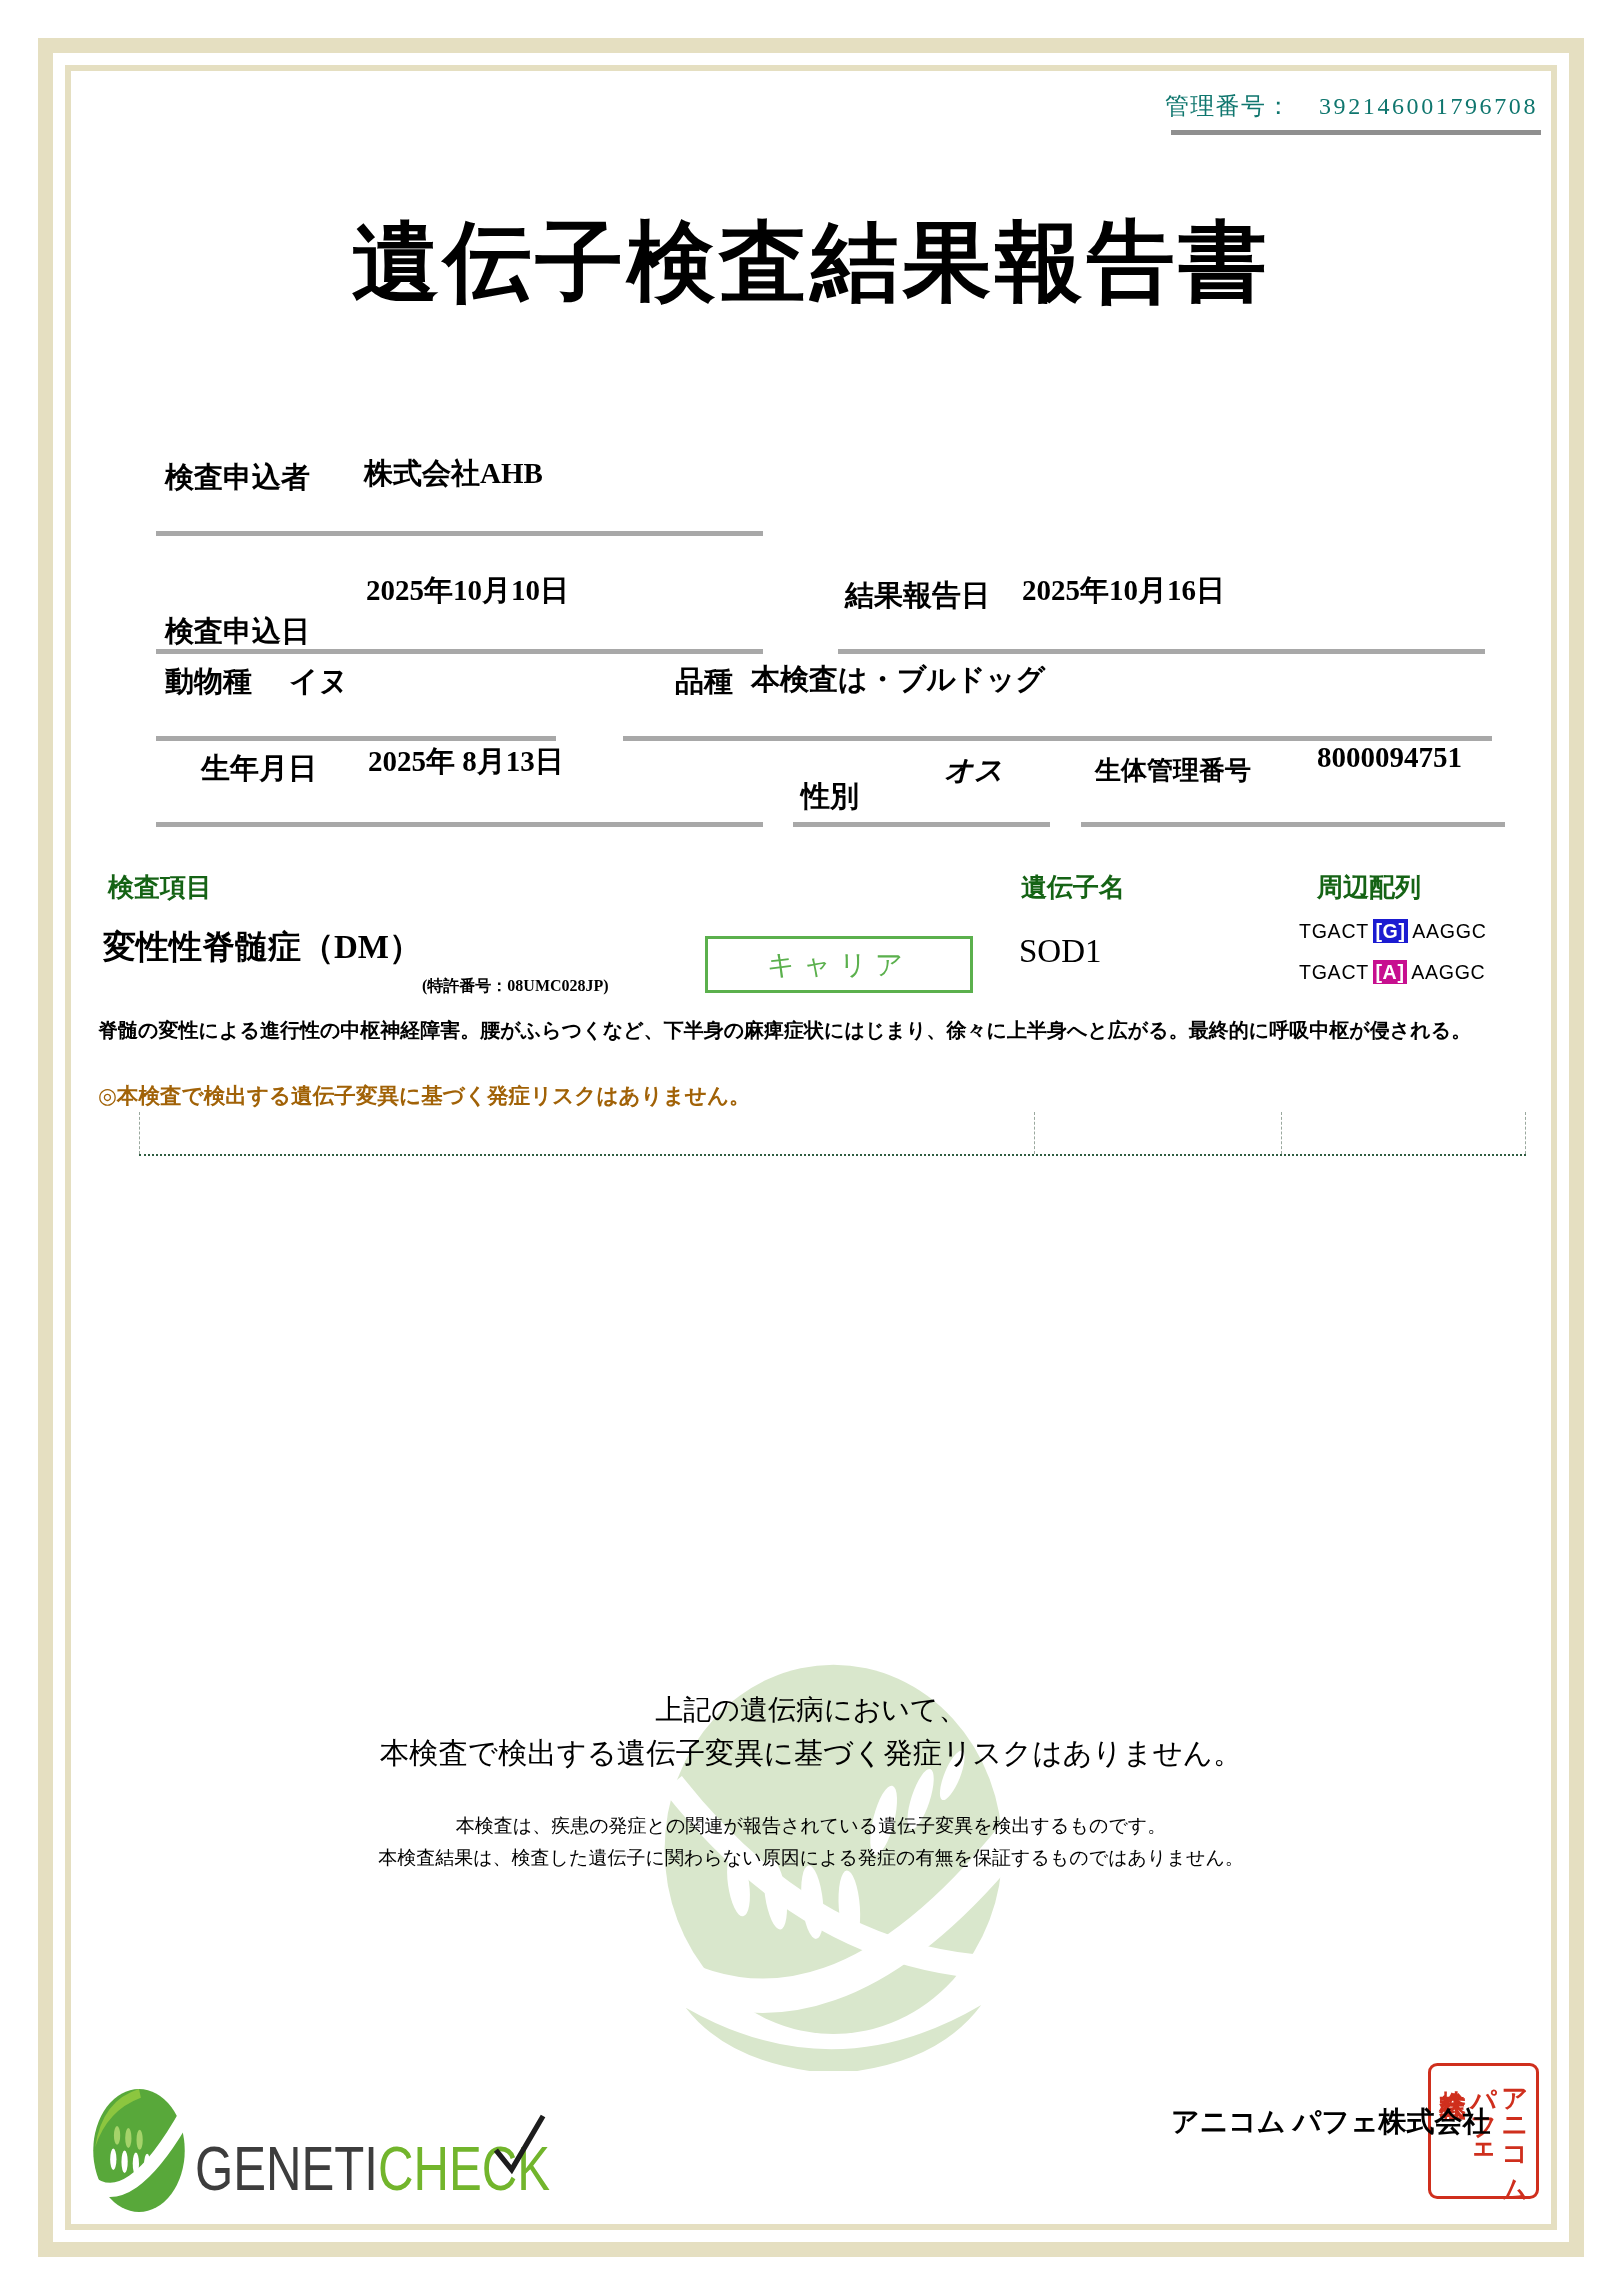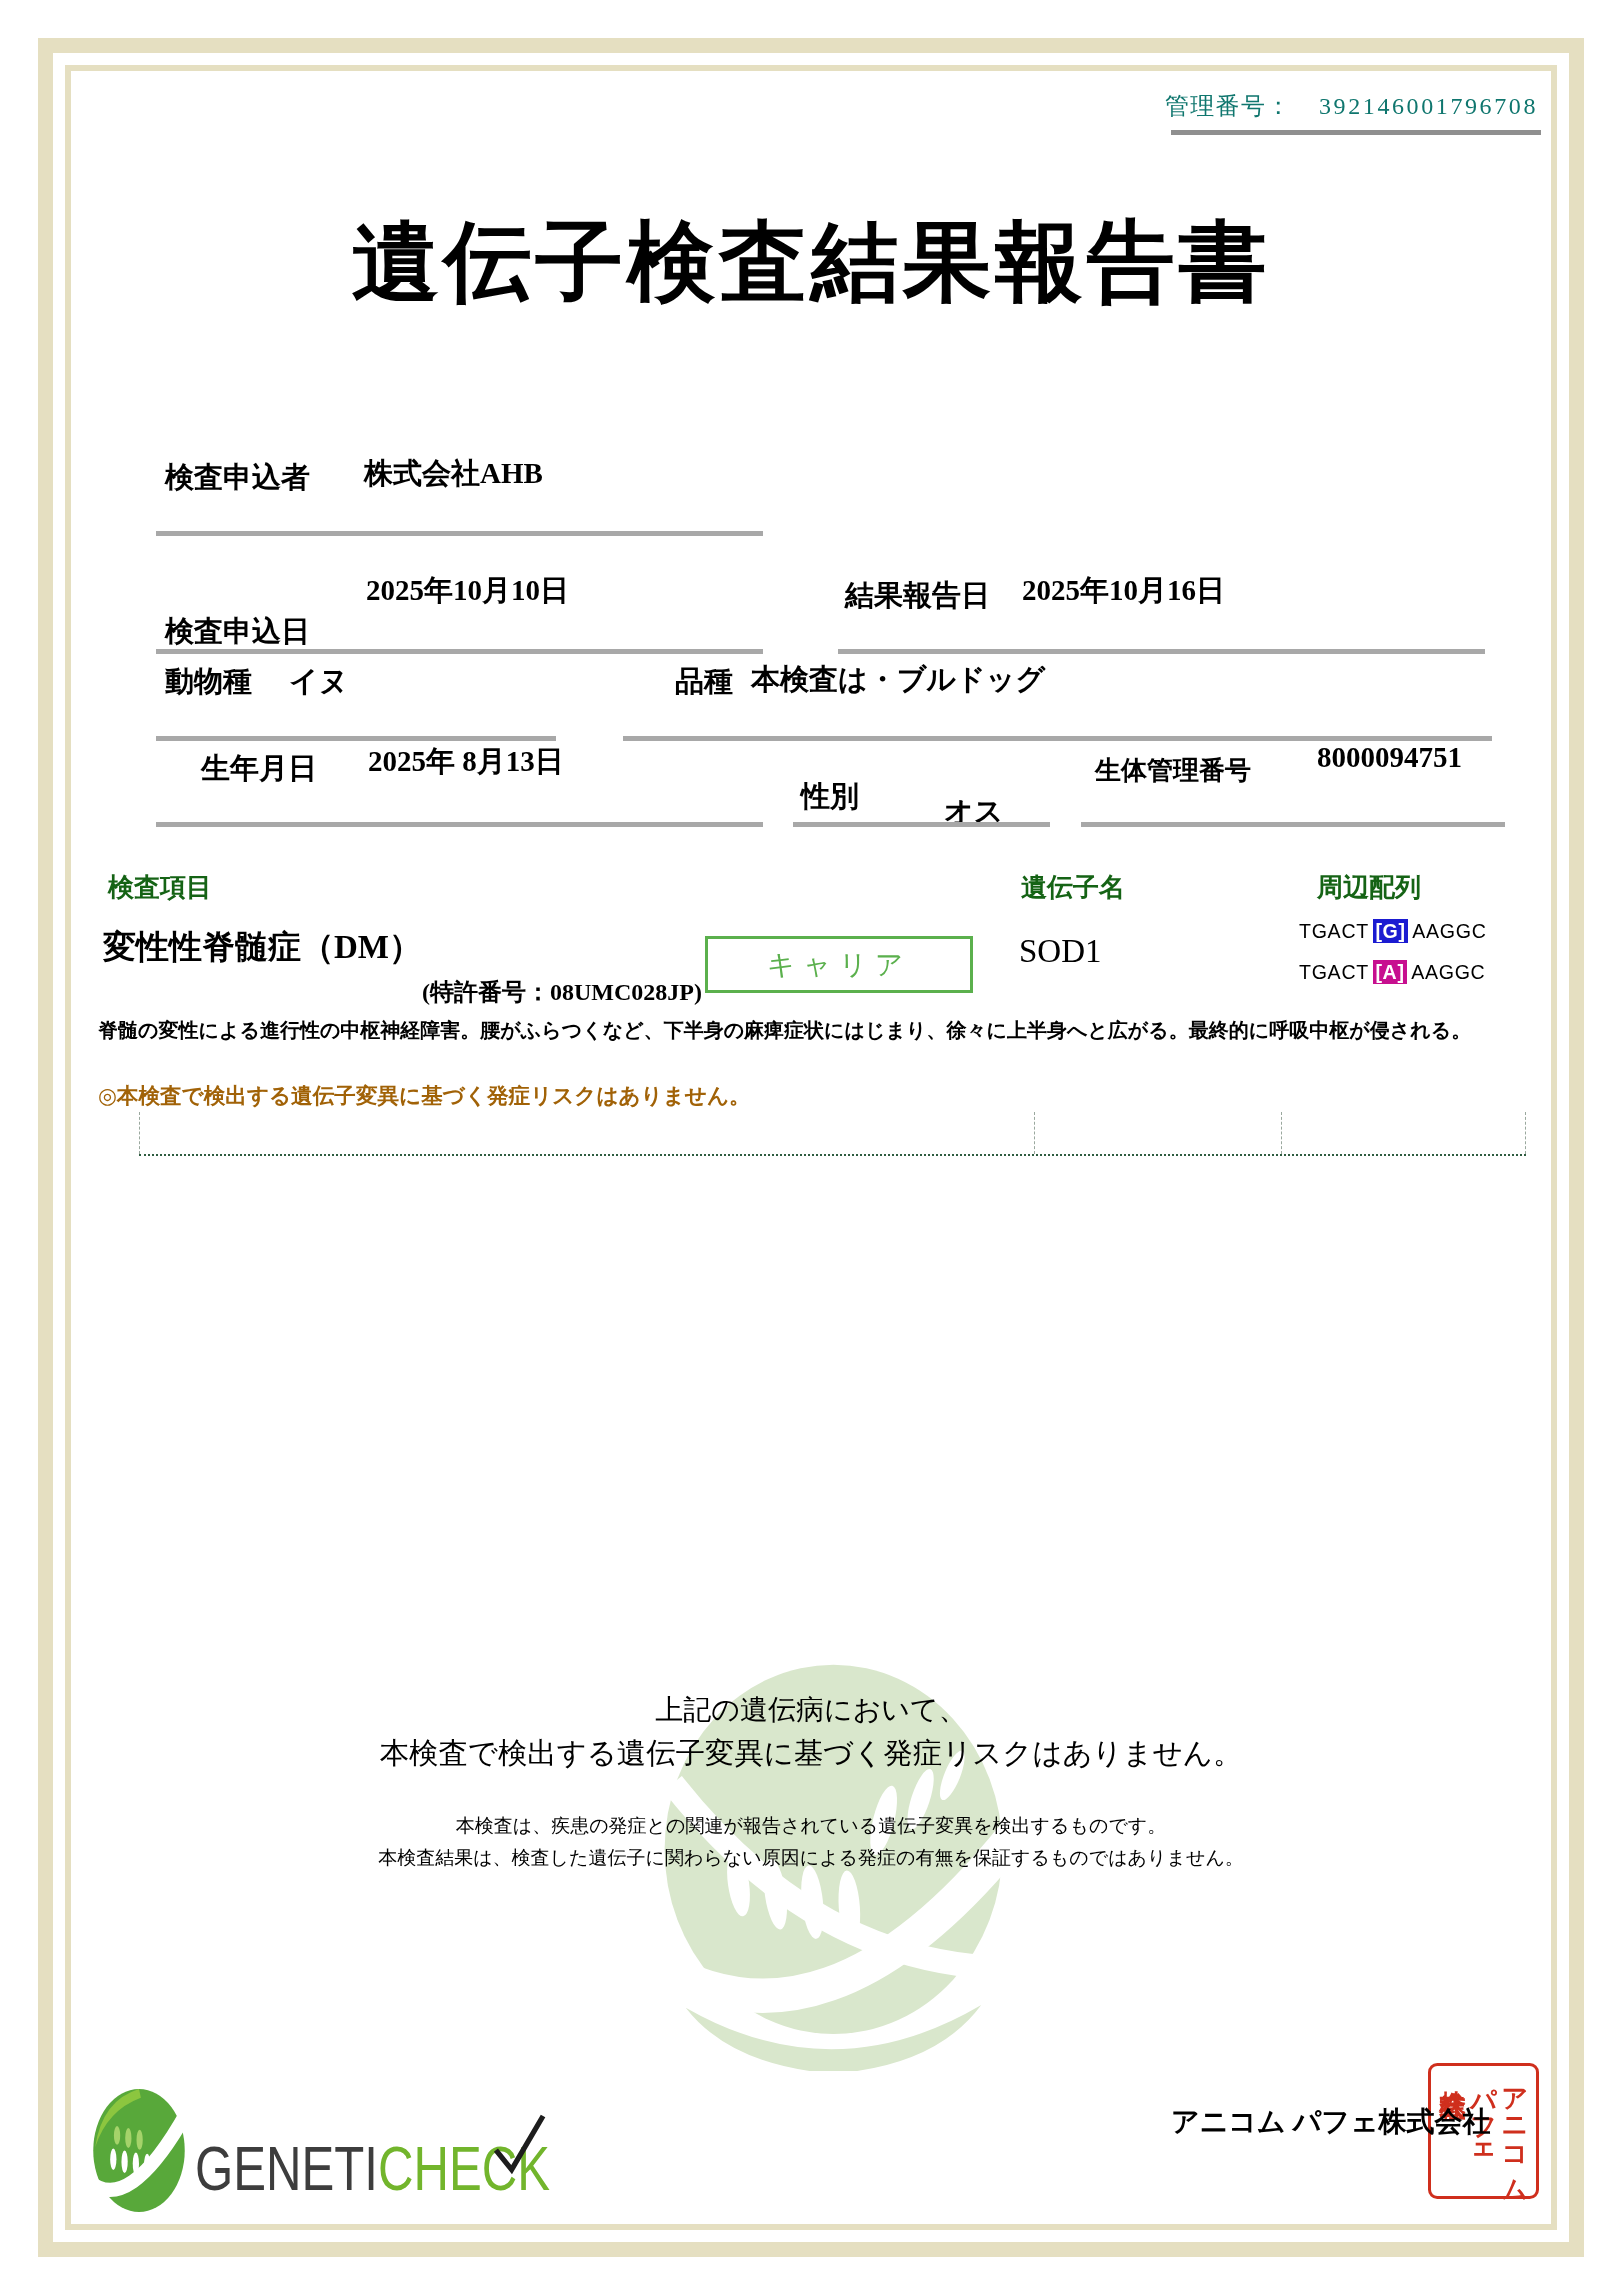--- a/index.html
+++ b/index.html
@@ -20,21 +20,21 @@
   .title{top:203px;left:0;width:100%;text-align:center;font-size:88px;font-weight:700;letter-spacing:3.9px;}
 
   
   .lbl{font-size:29px;font-weight:700;white-space:nowrap;}
   .val{font-size:29px;font-weight:700;white-space:nowrap;}
   .uline{height:5.2px;background:#a8a8a8;}
 
   
   .sec-h{font-size:26px;font-weight:700;color:#156315;white-space:nowrap;}
   .disease{font-size:33px;font-weight:700;white-space:nowrap;}
-  .patent{font-size:24px;font-weight:700;white-space:nowrap;}
+  .patent{font-size:16px;font-weight:700;white-space:nowrap;}
   .badge{left:705px;top:936px;width:262px;height:51px;border:3.3px solid #5bb04d;
          display:flex;align-items:center;justify-content:center;}
   .badge span{font-size:27.5px;color:#5bb04d;letter-spacing:7.9px;font-family:"Liberation Sans","DejaVu Sans",sans-serif;}
   .gene{font-size:33px;white-space:nowrap;}
   .seq{font-size:19.6px;font-family:"Liberation Sans","DejaVu Sans",sans-serif;letter-spacing:0.7px;white-space:nowrap;}
   .chip{color:#fff;font-weight:700;padding:0.7px 2.6px 1.3px 2.6px;margin:0 3.9px;}
   .chip-g{background:#1b1bd1;}
   .chip-a{background:#c70f8f;}
   .desc{left:98px;top:1014px;width:1430px;font-size:20px;font-weight:700;line-height:1.62;text-align:justify;}
   .risk{left:98px;top:1081px;font-size:21.6px;font-weight:700;color:#a16207;white-space:nowrap;}
@@ -111,21 +111,21 @@
 <div class="abs val" style="left:289px;top:662px;">イヌ</div>
 <div class="abs uline" style="left:156px;top:736px;width:400px;"></div>
 <div class="abs lbl" style="left:627px;top:662px;margin-left:48px;">品種</div>
 <div class="abs val" style="left:751px;top:660px;">本検査は・ブルドッグ</div>
 <div class="abs uline" style="left:623px;top:736px;width:869px;"></div>
 
 <div class="abs lbl" style="left:165px;top:749px;margin-left:36px;">生年月日</div>
 <div class="abs val" style="left:368px;top:742px;">2025年 8月13日</div>
 <div class="abs uline" style="left:156px;top:822px;width:607px;"></div>
 <div class="abs lbl" style="left:801px;top:777px;">性別</div>
-<div class="abs val" style="left:944px;top:792px;">オス</div>
+<div class="abs val" style="left:944px;top:751px;font-style:italic;">オス</div>
 <div class="abs uline" style="left:793px;top:822px;width:257px;"></div>
 <div class="abs lbl" style="left:1095px;top:753px;font-size:26px;">生体管理番号</div>
 <div class="abs val" style="left:1317px;top:741px;">8000094751</div>
 <div class="abs uline" style="left:1081px;top:822px;width:424px;"></div>
 
 <div class="abs sec-h" style="left:108px;top:870px;">検査項目</div>
 <div class="abs sec-h" style="left:1021px;top:870px;">遺伝子名</div>
 <div class="abs sec-h" style="left:1317px;top:870px;">周辺配列</div>
 
 <div class="abs disease" style="left:103px;top:925px;">変性性脊髄症（DM）</div>

